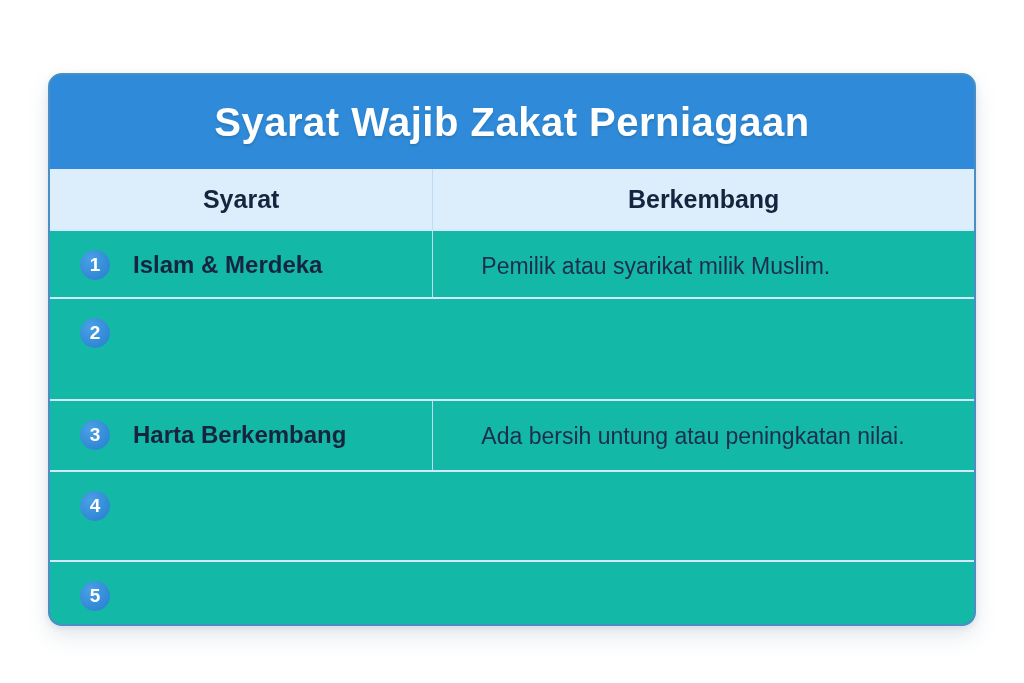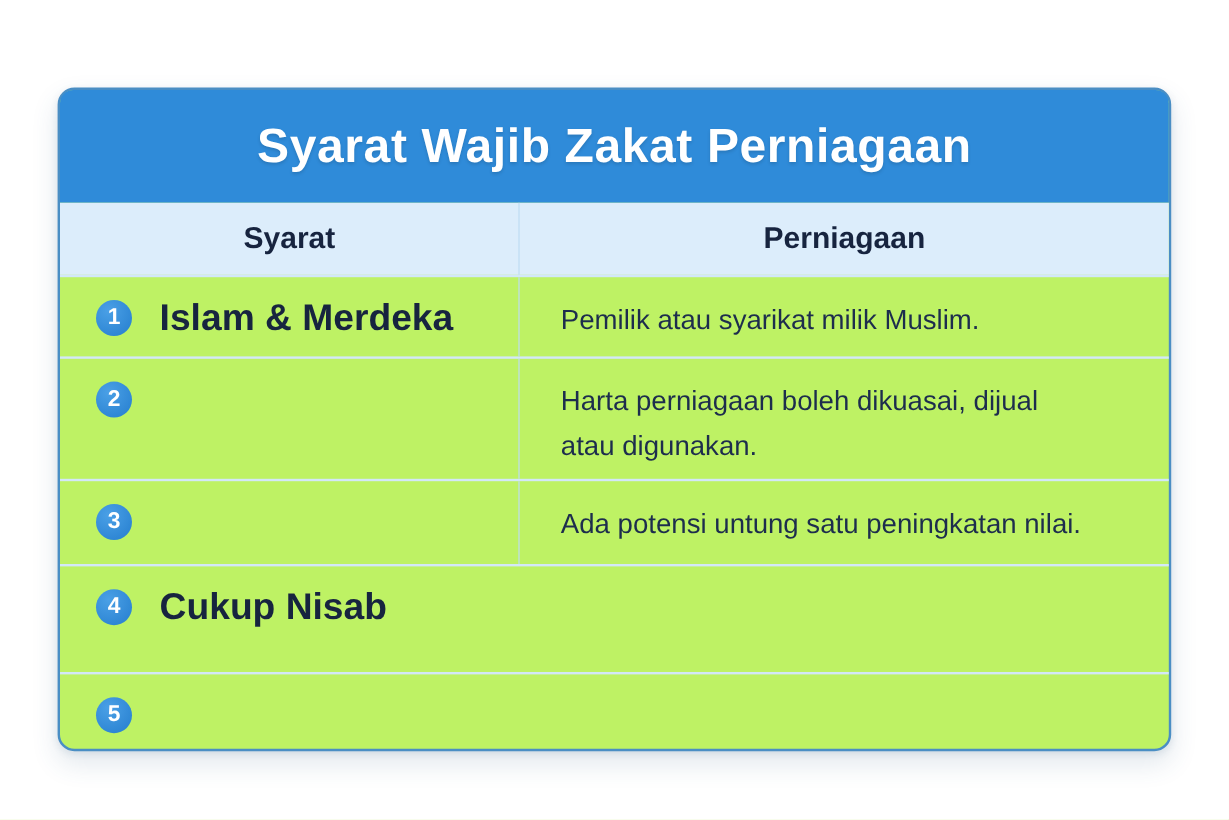--- a/index.html
+++ b/index.html
@@ -14,21 +14,21 @@
     height: 683px;
     background: #ffffff;
     overflow: hidden;
   }
   .card {
     position: absolute;
     left: 48px;
     top: 73px;
     width: 928px;
     box-sizing: border-box;
-    background: #bef264;
+    background: #14b8a6;
     border: 2px solid var(--card-border, #4a8ec4);
     border-radius: 14px;
     box-shadow: 0 10px 22px rgba(50, 90, 130, 0.14), 0 2px 6px rgba(50, 90, 130, 0.10);
   }
   .banner {
     height: 94px;
     background: var(--banner, #2f8bd9);
     border-radius: 11px 11px 0 0;
     display: flex;
     align-items: center;
@@ -75,38 +75,38 @@
   .cell.c1 {
     width: 384px;
     display: flex;
     align-items: flex-start;
     gap: 23px;
     padding-left: 30px;
   }
   .cell.c2 {
     width: 544px;
     border-left: 1px solid var(--divider, #bfdcf2);
-    padding-left: 34px;
+    padding-left: 48px;
   }
   .badge {
     flex: 0 0 auto;
     width: 30px;
     height: 30px;
     margin-top: 2px;
     border-radius: 50%;
     background: radial-gradient(circle at 35% 30%, var(--badge-light, #4aa0e6), var(--badge, #2e86d4) 75%);
     color: #ffffff;
     font-size: 19px;
     font-weight: 700;
     display: flex;
     align-items: center;
     justify-content: center;
   }
   .syarat {
-    font-size: 31px;
+    font-size: 24px;
     font-weight: 700;
     color: var(--text-navy, #17243f);
     line-height: 33px;
     text-align: center;
   }
   .penjelasan {
     margin: 0;
     font-size: 23px;
     font-weight: 400;
     color: var(--text-body, #1d2d4d);
@@ -120,56 +120,52 @@
 
 <div class="stage">
   <div class="card">
 
     <div class="banner">
       <h1>Syarat Wajib Zakat Perniagaan</h1>
     </div>
 
     <div class="header-row">
       <div class="hcell c1">Syarat</div>
-      <div class="hcell c2">Perniagaan</div>
+      <div class="hcell c2">Berkembang</div>
     </div>
 
     <div class="row r1">
       <div class="cell c1">
         <span class="badge">1</span>
         <span class="syarat">Islam &amp; Merdeka</span>
       </div>
       <div class="cell c2">
         <p class="penjelasan oneline">Pemilik atau syarikat milik Muslim.</p>
       </div>
     </div>
 
     <div class="row r2">
       <div class="cell c1">
         <span class="badge">2</span>
       </div>
-      <div class="cell c2">
-        <p class="penjelasan">Harta perniagaan boleh dikuasai, dijual
-atau digunakan.</p>
-      </div>
     </div>
 
     <div class="row r3">
       <div class="cell c1">
         <span class="badge">3</span>
+        <span class="syarat">Harta Berkembang</span>
       </div>
       <div class="cell c2">
-        <p class="penjelasan oneline">Ada potensi untung satu peningkatan nilai.</p>
+        <p class="penjelasan oneline">Ada bersih untung atau peningkatan nilai.</p>
       </div>
     </div>
 
     <div class="row r4">
       <div class="cell c1">
         <span class="badge">4</span>
-        <span class="syarat">Cukup Nisab</span>
       </div>
     </div>
 
     <div class="row r5">
       <div class="cell c1">
         <span class="badge">5</span>
       </div>
     </div>
 
   </div>

